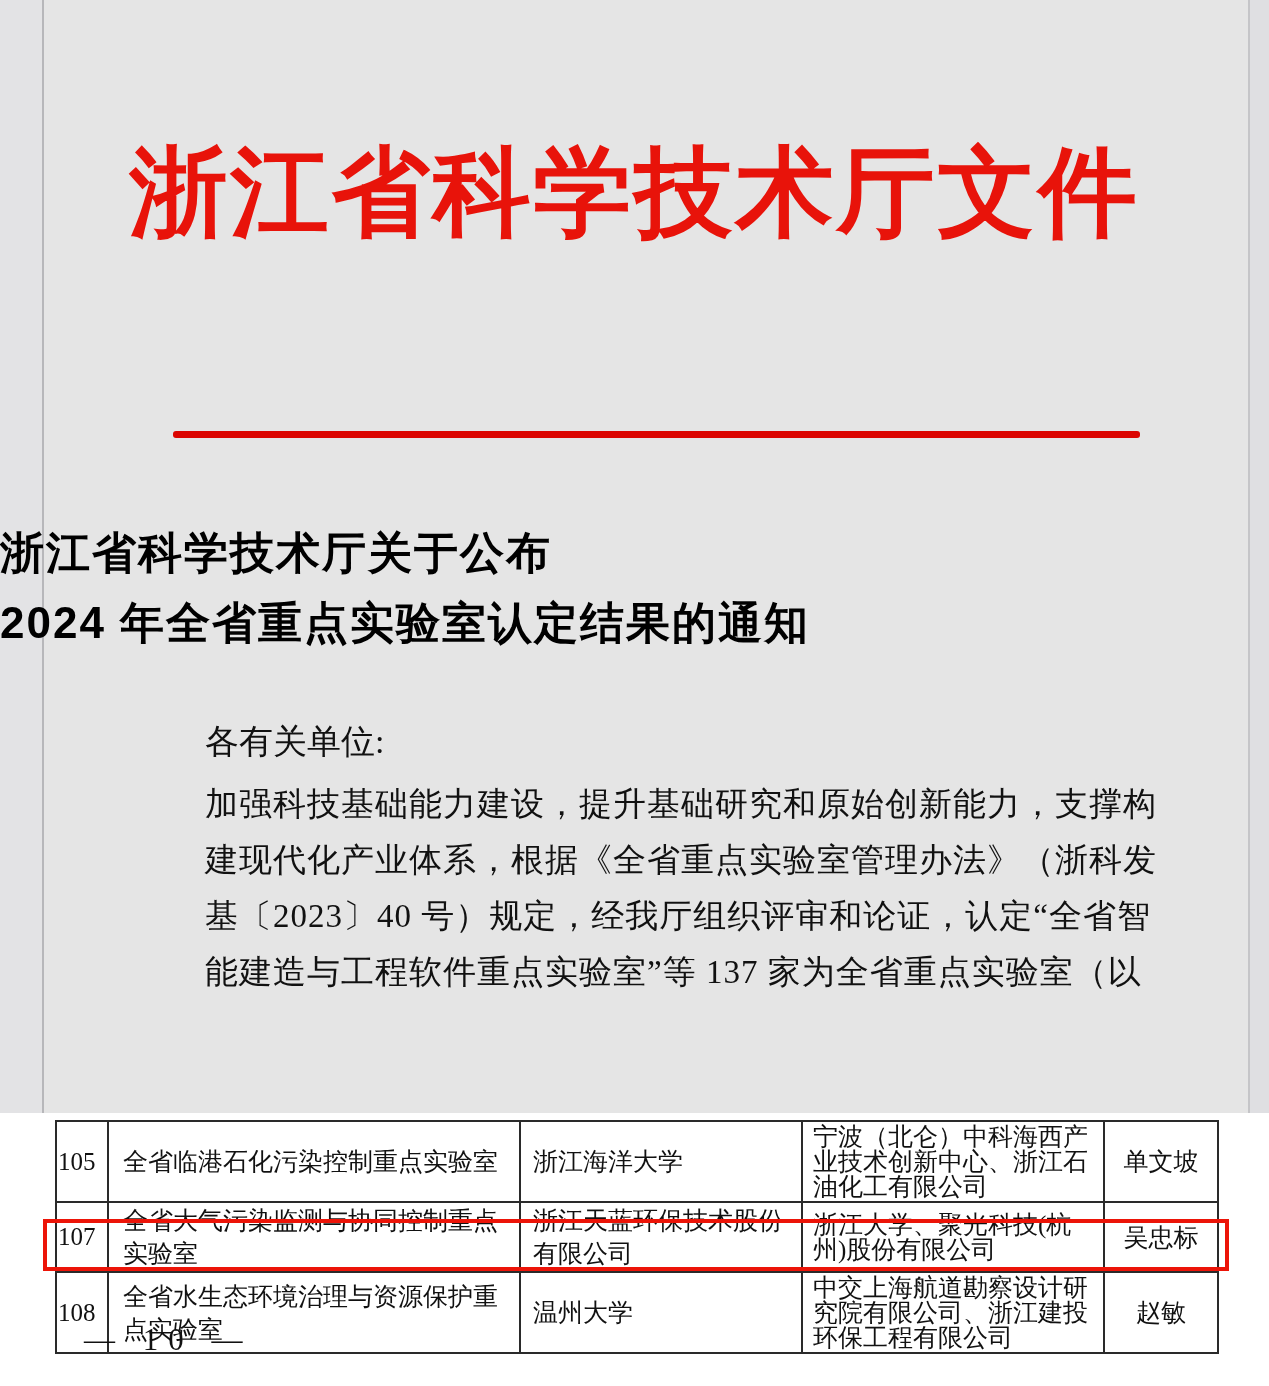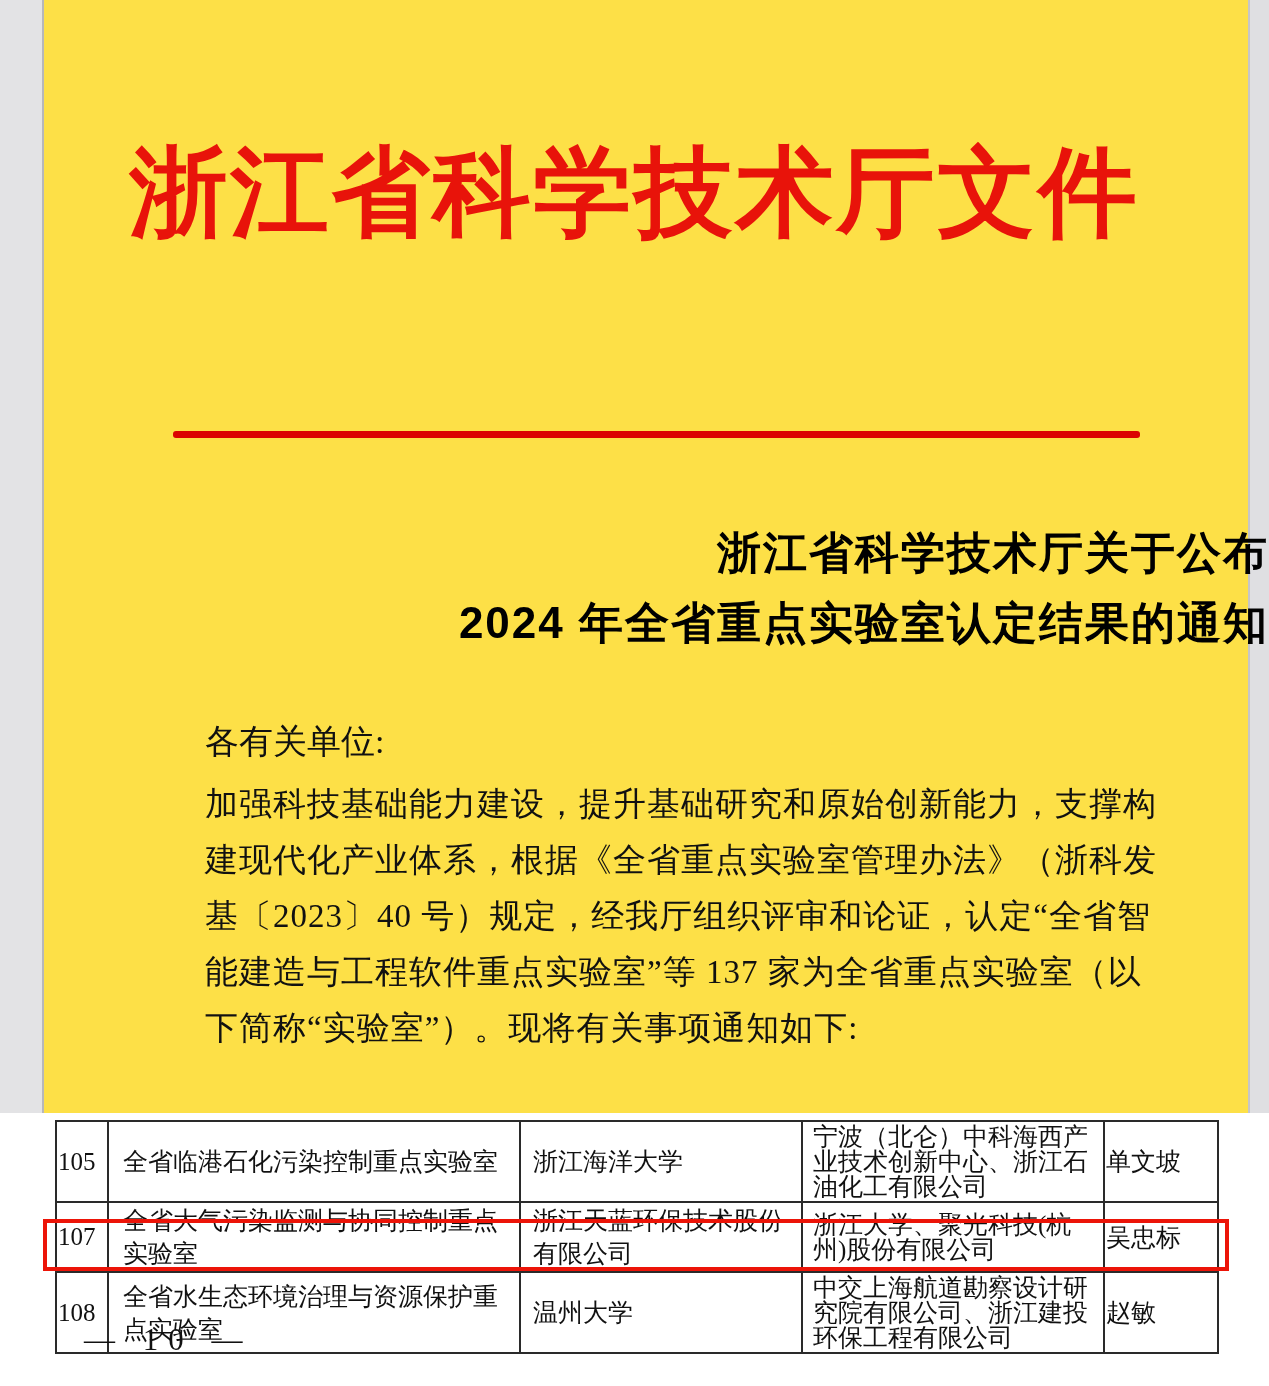--- a/index.html
+++ b/index.html
@@ -1,20 +1,20 @@
 <!DOCTYPE html>
 <html><head>
 <meta charset="utf-8">
 <style>
   html, body { margin: 0; padding: 0; background: #ffffff; }
   .canvas {
     position: relative;
     width: 1269px;
     height: 1386px;
-    background: #fde047;
+    background: #e5e5e5;
     overflow: hidden;
     font-family: "Liberation Serif", serif;
     color: #111;
   }
   .edge-left {
     position: absolute; left: 0; top: 0;
     width: 44px; height: 1113px;
     background: #e3e3e5;
     border-right: 2px solid #b7b7ba;
     box-sizing: border-box;
@@ -44,21 +44,21 @@
     letter-spacing: 1px;
   }
   .red-rule {
     position: absolute; left: 173px; top: 431px;
     width: 967px; height: 7px;
     background: #db0400;
     border-radius: 3px;
   }
   .notice-title {
     position: absolute; left: 0; width: 100%;
-    text-align: right;
+    text-align: left;
     font-weight: bold;
     font-size: 44px; line-height: 50px;
     letter-spacing: 2px;
     color: #000;
     font-family: "Liberation Sans", sans-serif;
     white-space: nowrap;
   }
   .notice-l1 { top: 528px; }
   .notice-l2 { top: 598px; }
   .salutation {
@@ -95,21 +95,21 @@
     font-size: 25px;
     color: #111;
     font-family: "Liberation Serif", serif;
     overflow: hidden;
     box-sizing: border-box;
   }
   td.c-no   { width: 52px;  text-align: left; }
   td.c-lab  { width: 412px; padding-left: 14px; }
   td.c-host { width: 282px; padding-left: 12px; }
   td.c-part { width: 302px; padding: 2px 6px 2px 10px; font-size: 22px; line-height: 25px; }
-  td.c-lead { width: 114px; }
+  td.c-lead { width: 114px; text-align: center; }
   .highlight-box {
     position: absolute; left: 43px; top: 106px;
     width: 1186px; height: 52px;
     border: 4px solid #ec1408;
     box-sizing: border-box;
     pointer-events: none;
   }
   .page-number {
     position: absolute; left: 84px; top: 1322px;
     font-size: 31px; line-height: 36px;
@@ -134,21 +134,20 @@
   <div class="notice-title notice-l1">浙江省科学技术厅关于公布</div>
   <div class="notice-title notice-l2">2024 年全省重点实验室认定结果的通知</div>
 
   <div class="salutation">各有关单位:</div>
 
   <div class="body-text">
     <div class="line">加强科技基础能力建设，提升基础研究和原始创新能力，支撑构</div>
     <div class="line">建现代化产业体系，根据《全省重点实验室管理办法》（浙科发</div>
     <div class="line">基〔2023〕40 号）规定，经我厅组织评审和论证，认定“全省智</div>
     <div class="line">能建造与工程软件重点实验室”等 137 家为全省重点实验室（以</div>
-    <div class="line">下简称“实验室”）。现将有关事项通知如下:</div>
   </div>
 
   <div class="table-region">
     <table class="lab-table">
       <tbody>
         <tr>
           <td class="c-no">105</td>
           <td class="c-lab">全省临港石化污染控制重点实验室</td>
           <td class="c-host">浙江海洋大学</td>
           <td class="c-part">宁波（北仑）中科海西产业技术创新中心、浙江石油化工有限公司</td>

